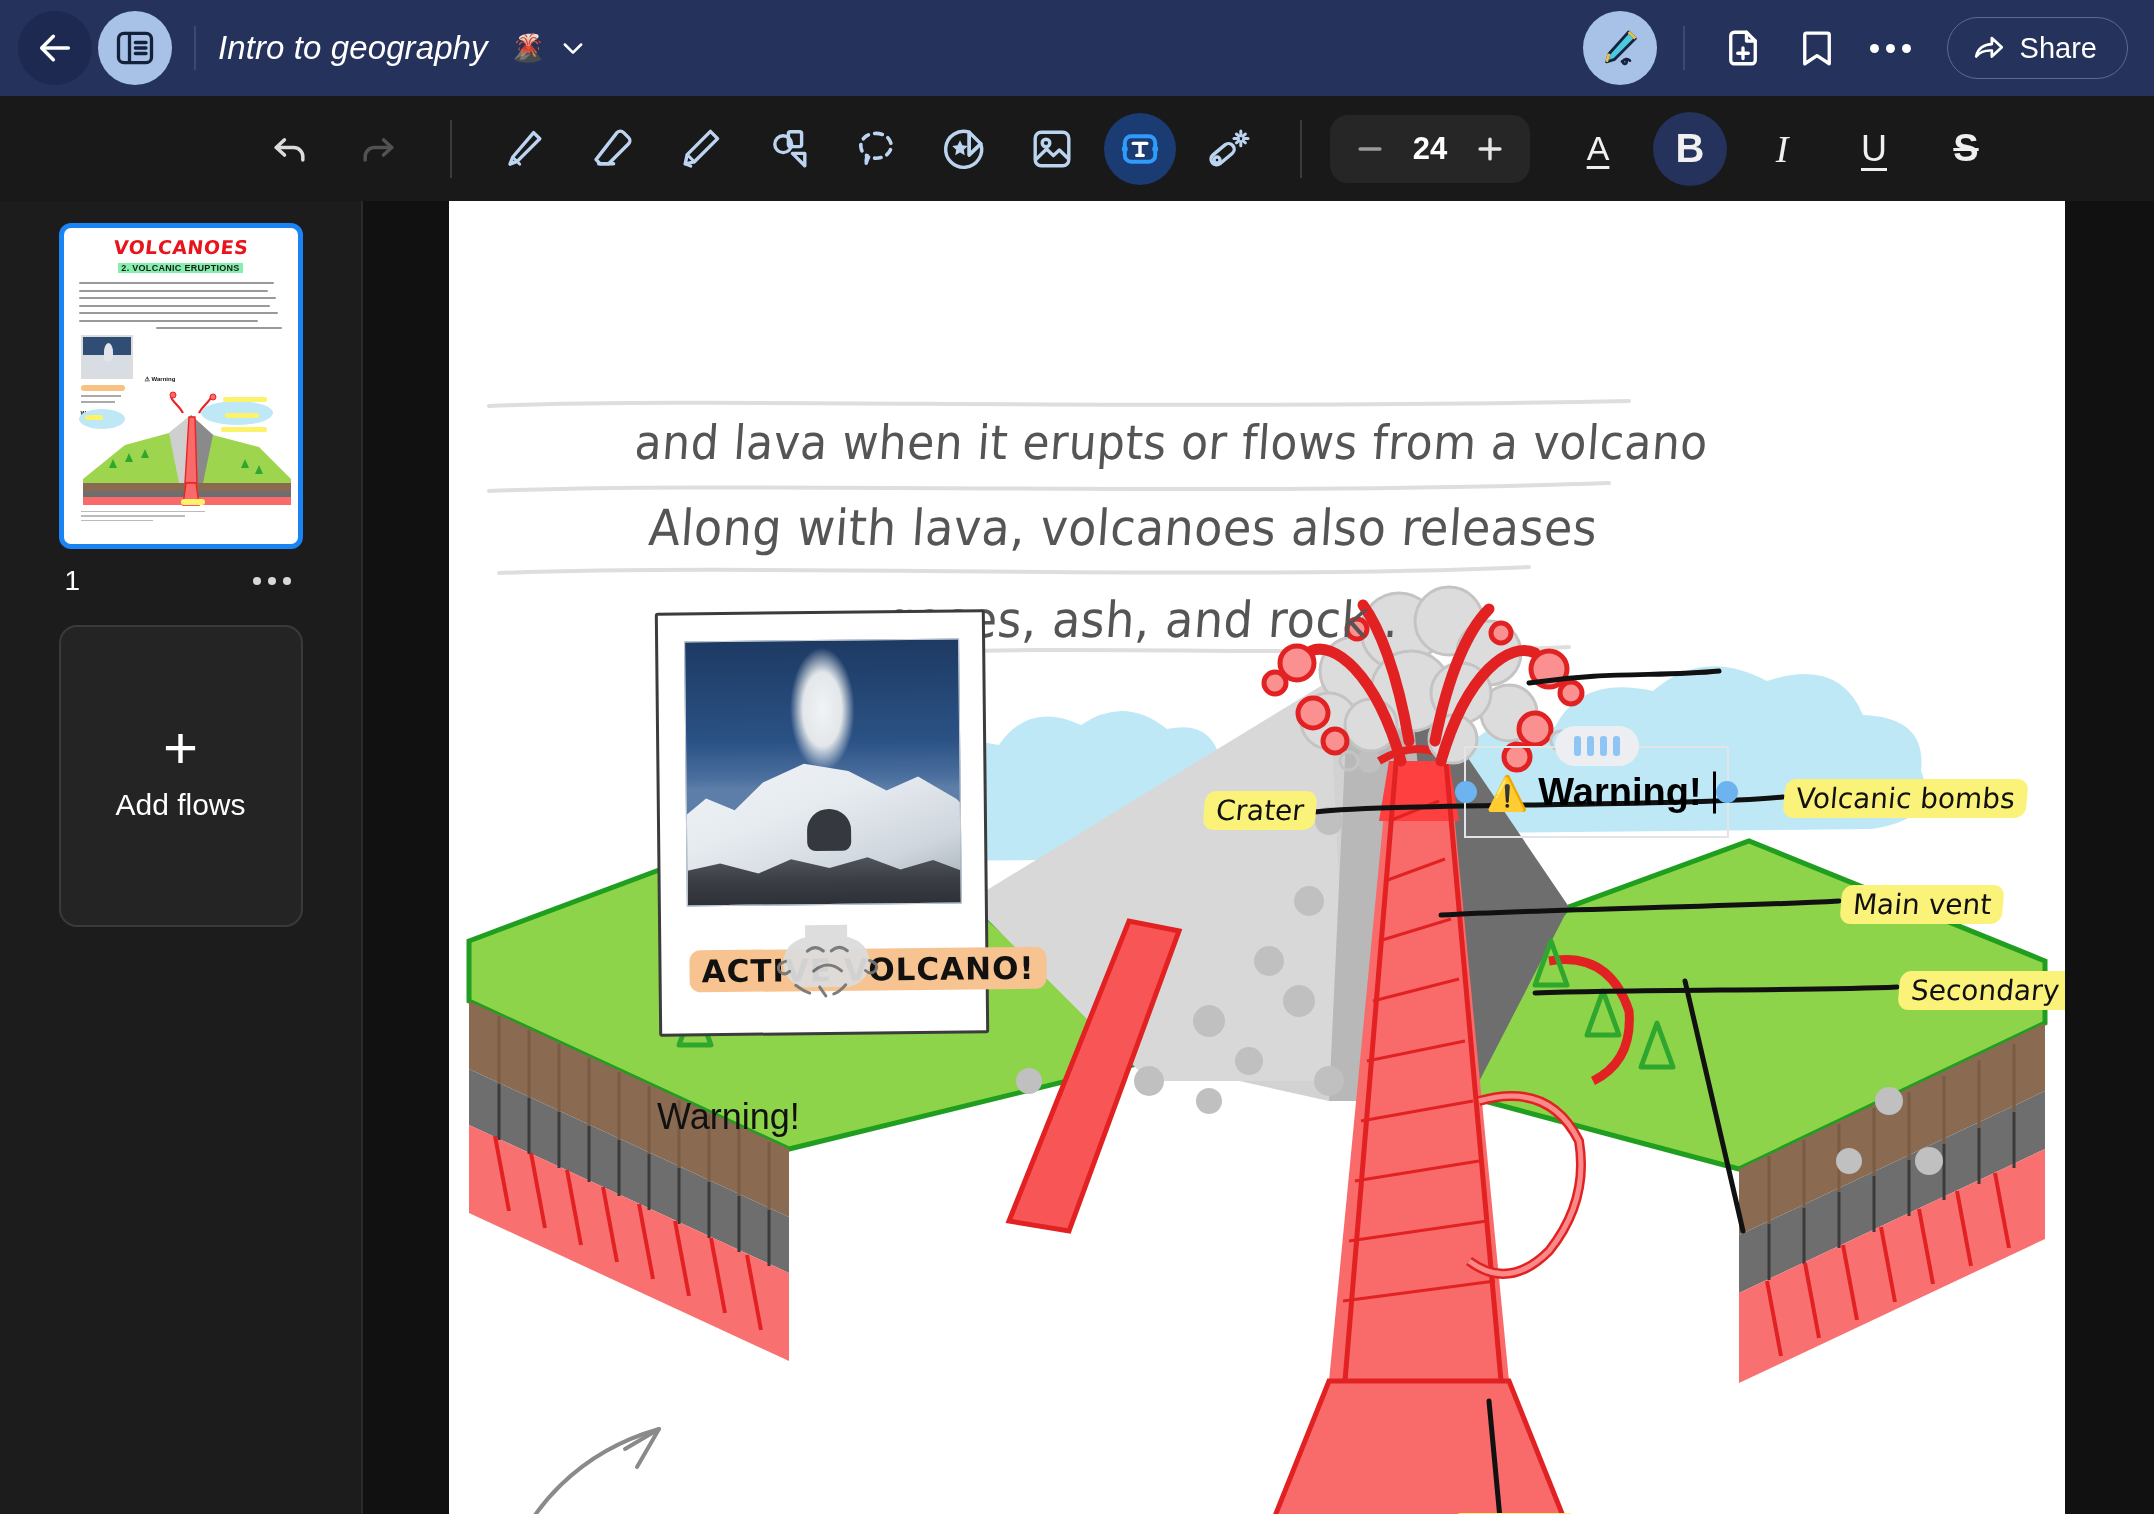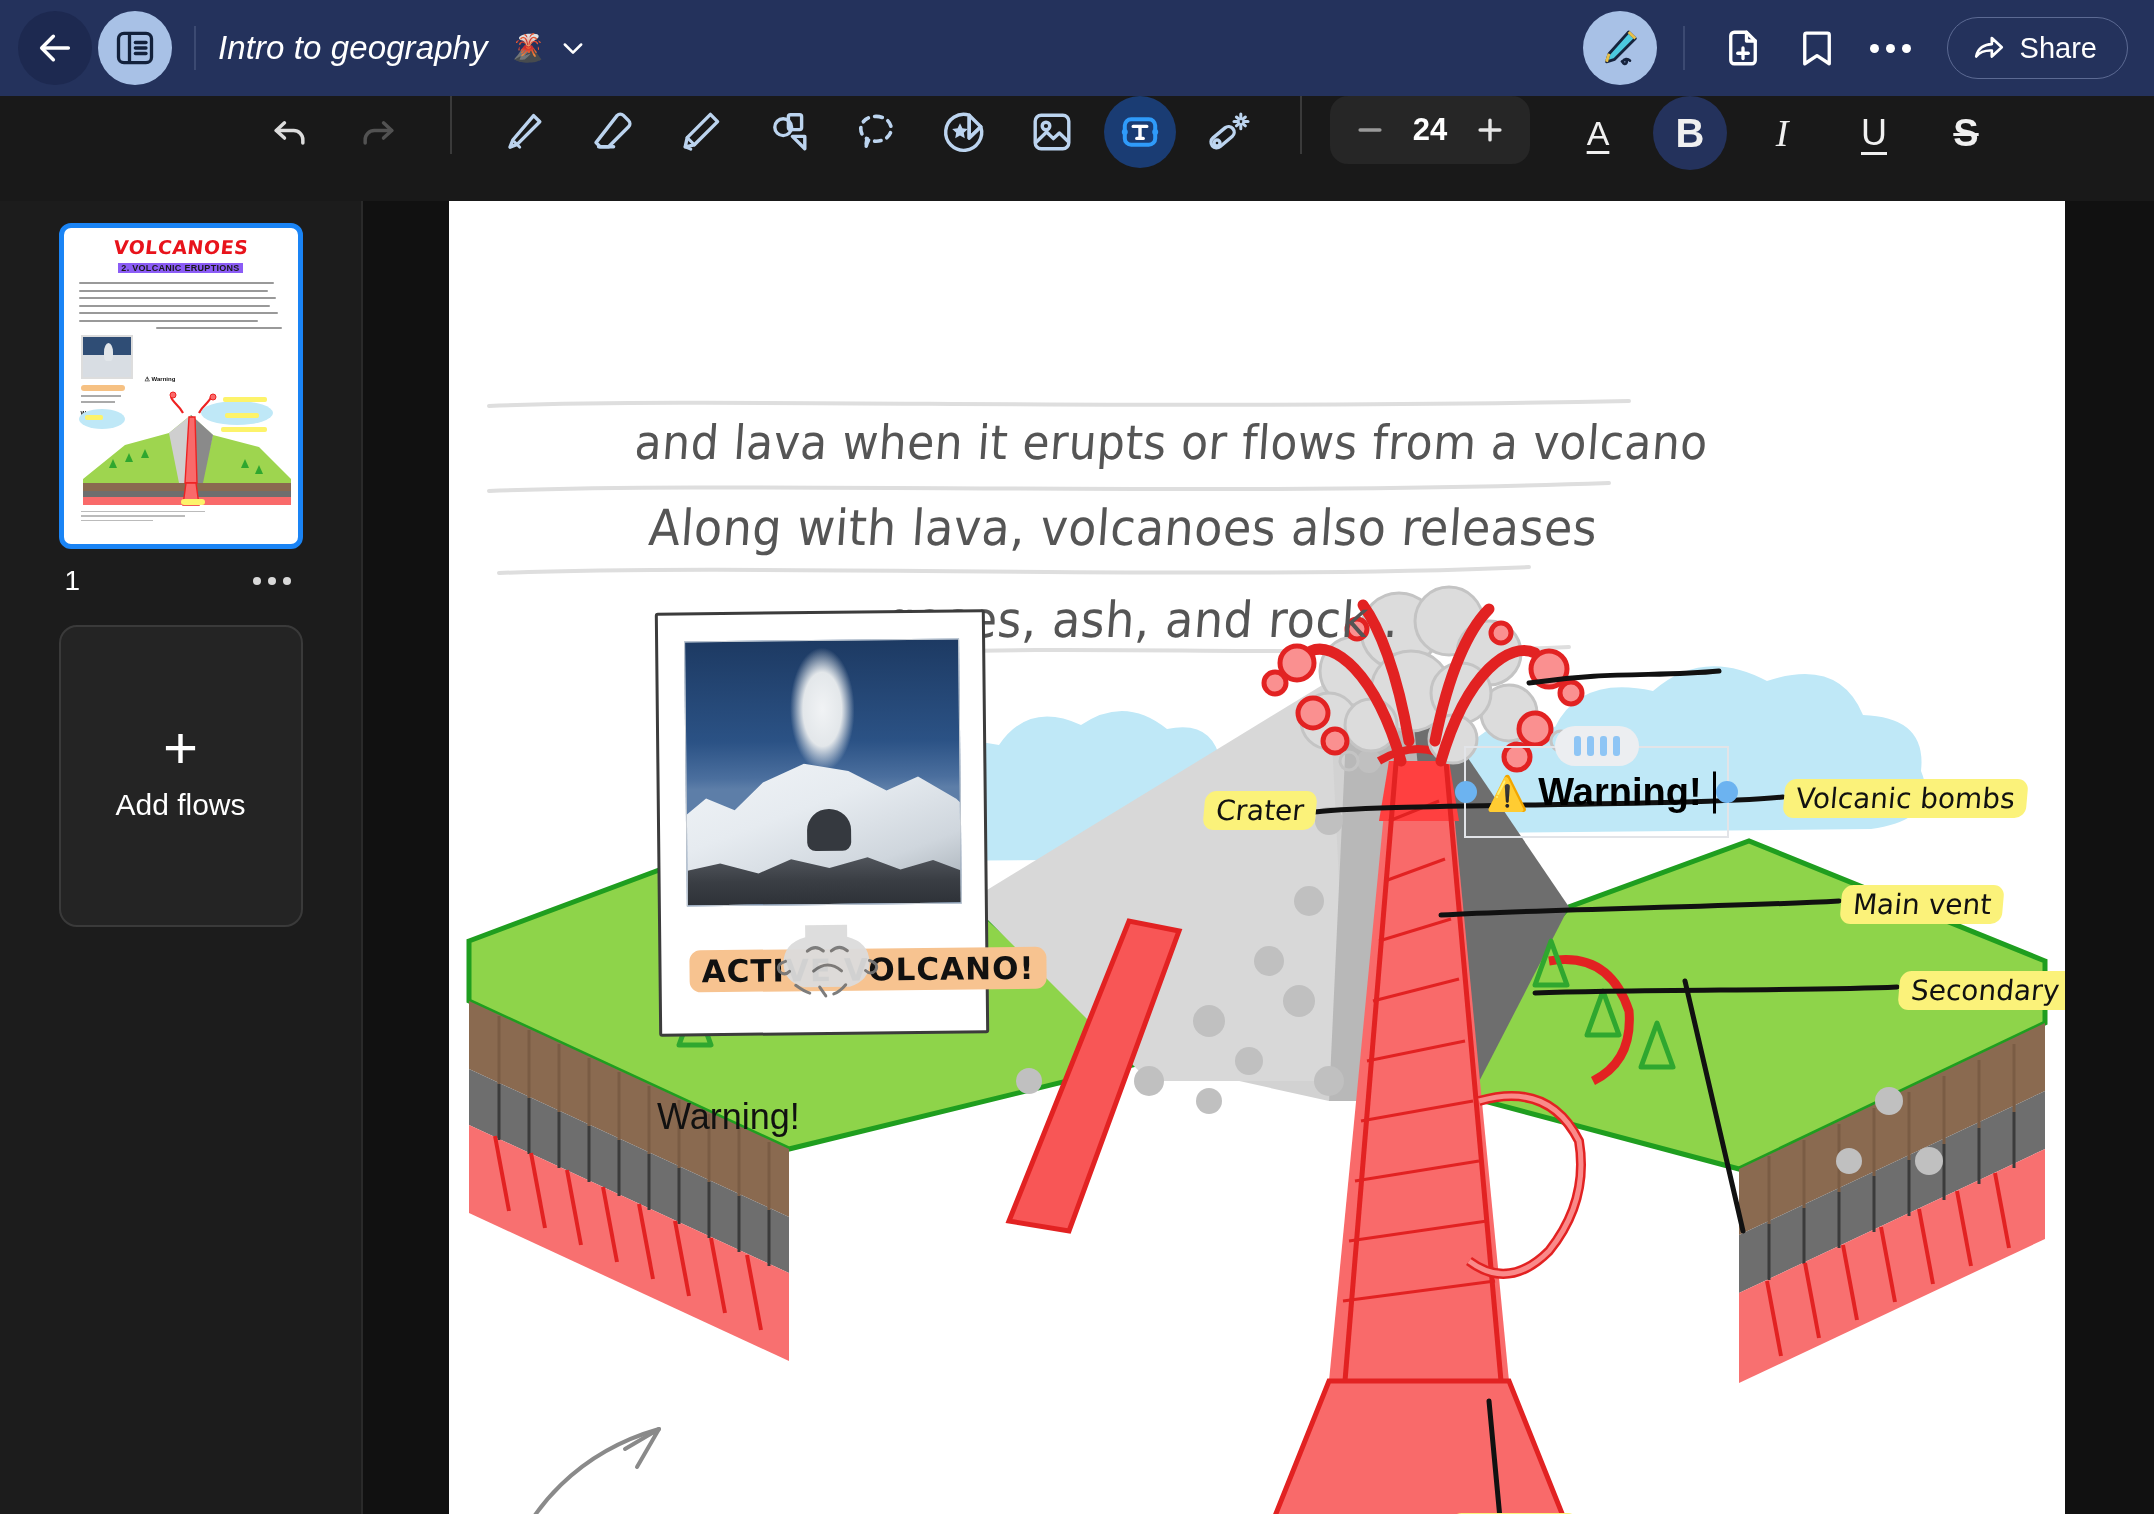--- a/index.html
+++ b/index.html
@@ -47,21 +47,21 @@
     border: 1.6px solid #5c6a93; border-radius: 34px;
     color: #fff; font-size: 29px; cursor: pointer; margin-left: 14px;
   }
   .dots-h { display: flex; gap: 7px; align-items: center; }
   .dots-h i { width: 9px; height: 9px; border-radius: 50%; background: #fff; display: block; }
 
   
   .toolbar {
     height: 105px; flex: 0 0 105px;
     background: #191919;
-    display: flex; 
+    display: flex; align-items: center;
     padding-left: 246px; padding-right: 30px;
     position: relative; z-index: 15;
   }
   .tb-btn {
     width: 72px; height: 72px; border-radius: 50%;
     display: flex; align-items: center; justify-content: center;
     cursor: pointer; margin: 0 8px; flex: 0 0 auto;
   }
   .tb-btn.active-blue { background: #1a3c73; }
   .tb-sep { width: 2px; height: 58px; background: #3a3a3a; margin: 0 28px; }
@@ -108,21 +108,21 @@
   }
   .thumb-inner { position: absolute; inset: 0; padding: 10px 9px; }
   .th-title {
     font-family: "DejaVu Sans", sans-serif;
     font-weight: 700; color: #e8131b; font-size: 19px;
     text-align: center; letter-spacing: .5px; line-height: 1;
     transform: skewX(-6deg);
   }
   .th-sub {
     text-align: center; font-size: 9px; font-weight: 700; color: #1a1a1a;
-    background: #8b5cf6; display: inline-block; padding: 0 3px;
+    background: #86efac; display: inline-block; padding: 0 3px;
     margin: 3px auto 0; letter-spacing: .3px;
   }
   .th-sub-wrap { text-align: center; }
   .th-lines { margin-top: 7px; padding: 0 6px; }
   .th-line { height: 2px; background: #999; margin-bottom: 5.5px; border-radius: 1px; }
   .th-body { position: relative; margin-top: 4px; height: 172px; }
   .th-photo {
     position: absolute; left: 8px; top: 0; width: 52px; height: 44px;
     background: linear-gradient(#2f4d75 0 45%, #d8dde3 45% 100%);
     border: 2px solid #ddd;

